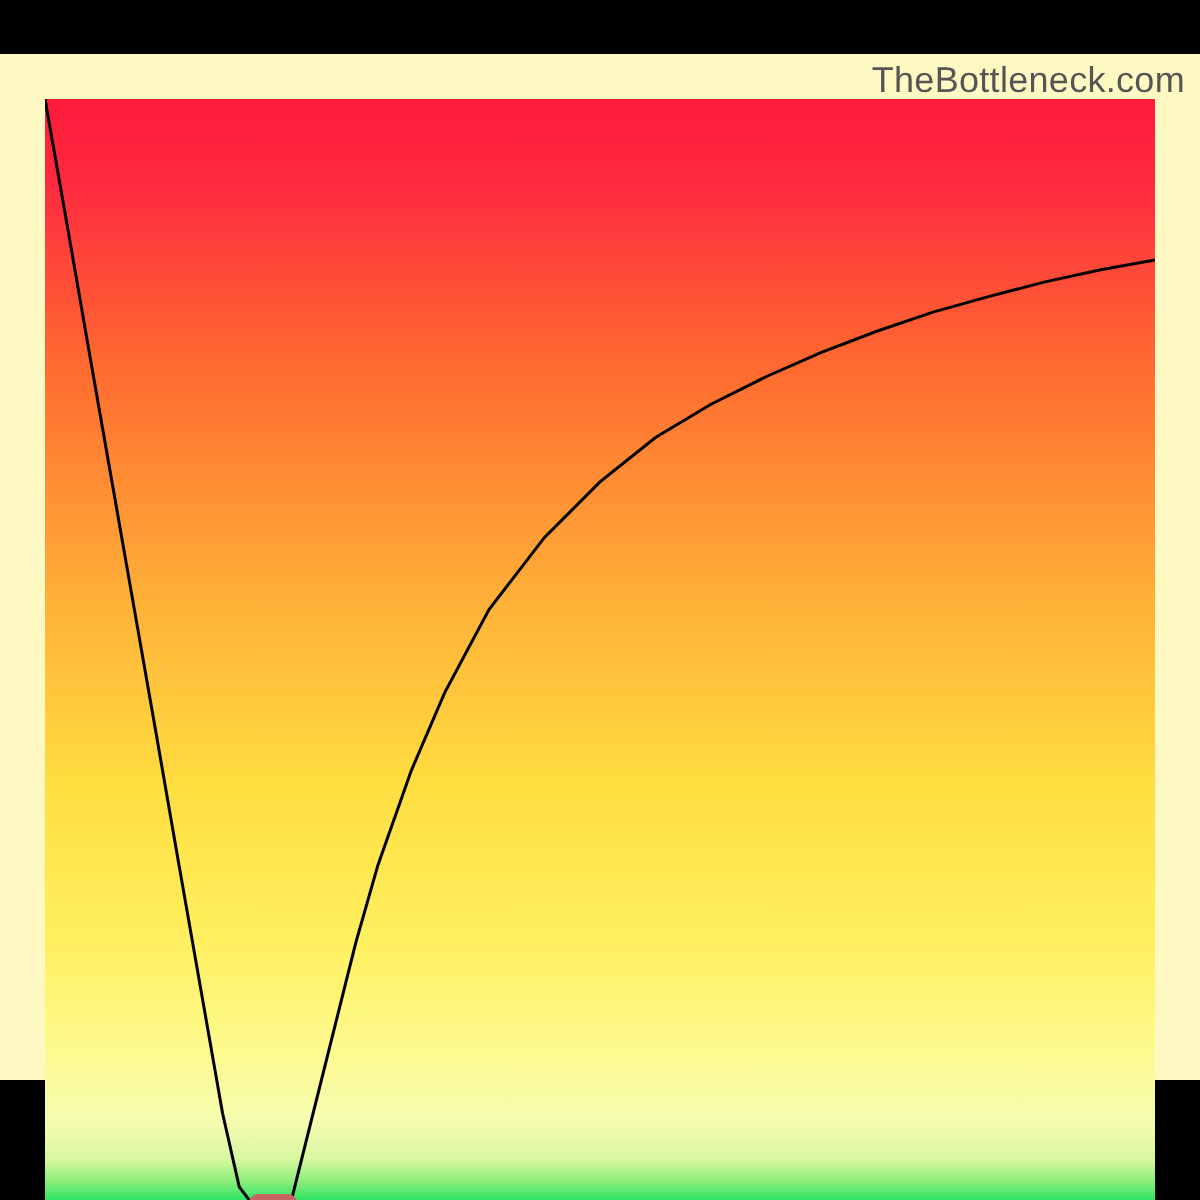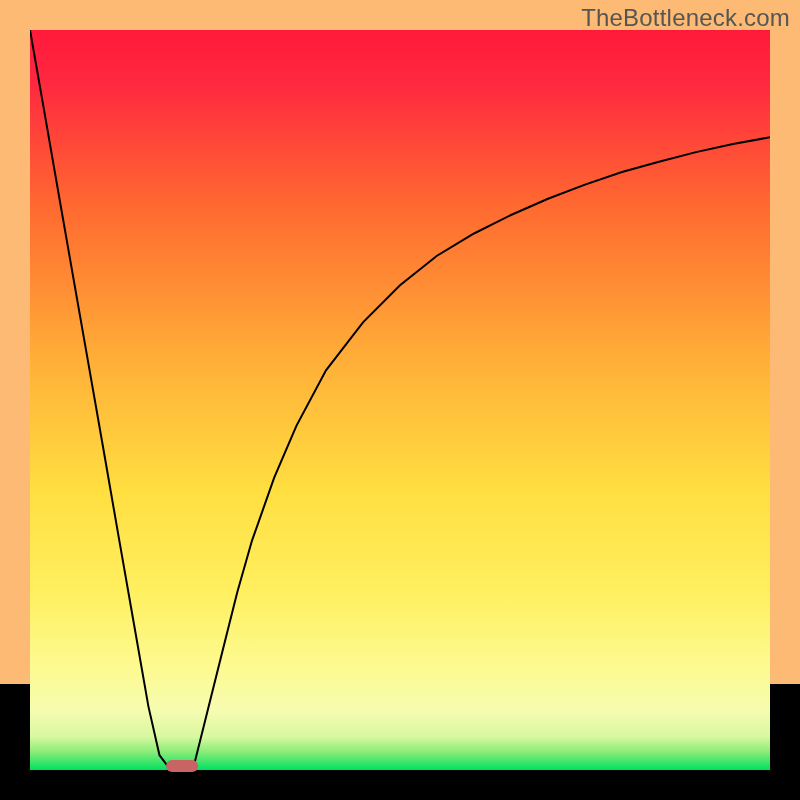--- a/index.html
+++ b/index.html
@@ -8,21 +8,22 @@
     width: 800px;
     height: 800px;
     overflow: hidden;
     background: #000;
     font-family: Arial, Helvetica, sans-serif;
   }
   .outer {
     position: relative;
     width: 800px;
     height: 684px;
-    background: #fdba74;
+    background: #fef9c3;
+    margin-top: 36px;
   }
   .watermark {
     position: absolute;
     top: 4px;
     right: 10px;
     color: #555;
     font-size: 24px;
     font-weight: 500;
     letter-spacing: 0.2px;
     z-index: 3;

